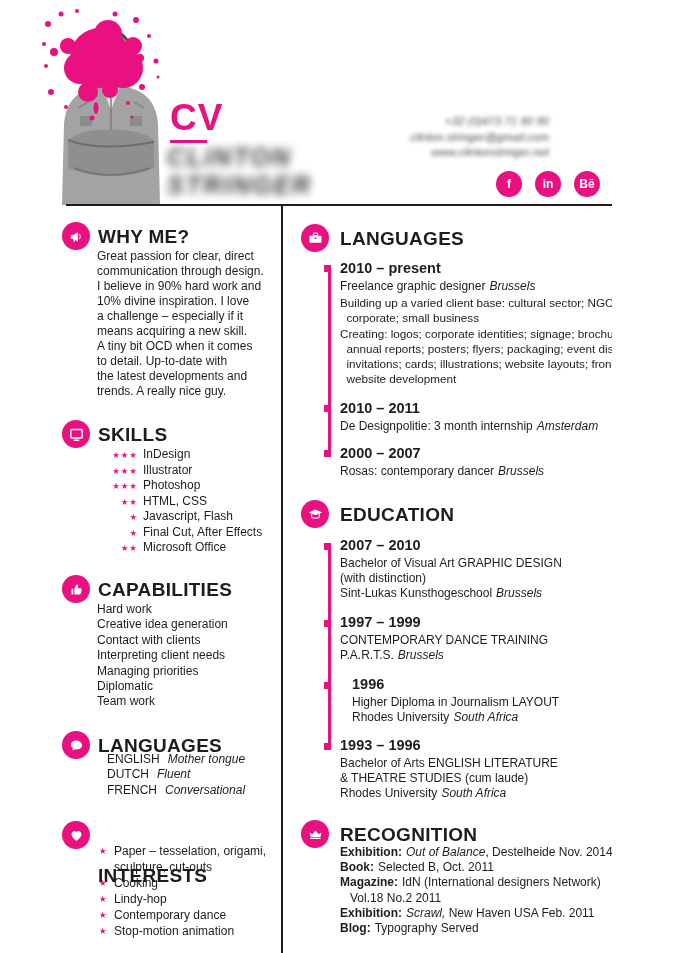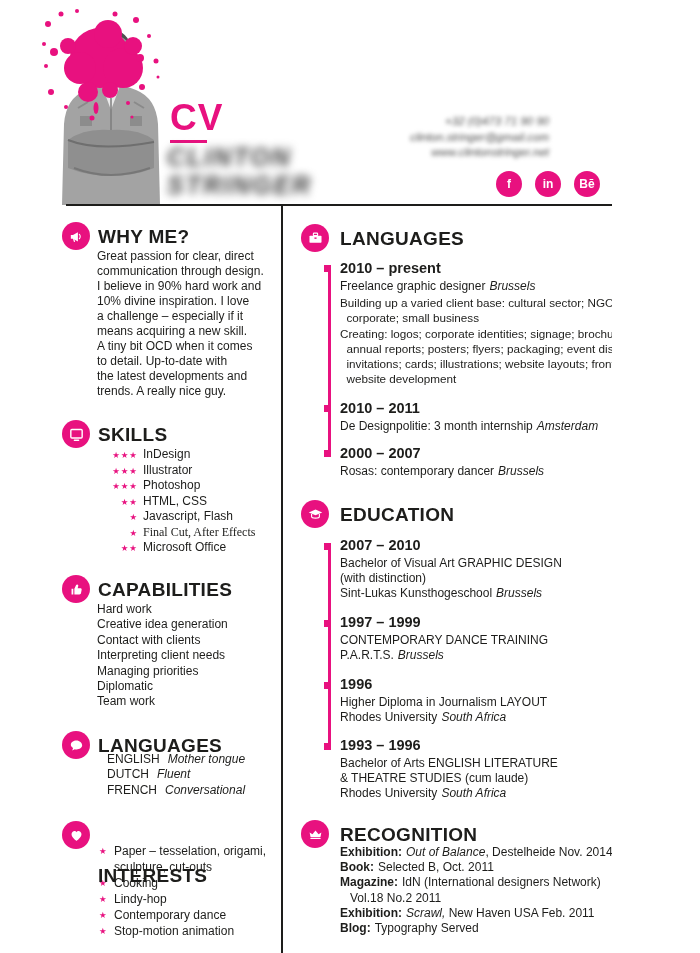--- a/index.html
+++ b/index.html
@@ -180,21 +180,21 @@
     <div class="skill-row">
         <span class="skill-stars">★★</span>
         <span style="font-size:12px;">HTML, CSS</span>
       </div>
     <div class="skill-row">
         <span class="skill-stars">★</span>
         <span style="font-size:12px;">Javascript, Flash</span>
       </div>
     <div class="skill-row">
         <span class="skill-stars">★</span>
-        <span style="font-size:12px;font-family:Liberation Serif, serif;">Final Cut, After Effects</span>
+        <span style="font-size:12px;">Final Cut, After Effects</span>
       </div>
     <div class="skill-row">
         <span class="skill-stars">★★</span>
         <span style="font-size:12px;">Microsoft Office</span>
       </div>
   </div>
 
   <div class="abs sec-icon" style="left:62px;top:575px;">
     <svg viewBox="0 0 24 24">
         <path d="M5 11h2.5v8H5zM9 19h7.2c1 0 1.9-.7 2.1-1.7l1-4.8c.2-1.1-.6-2.1-1.7-2.1h-4l.9-3.4c.3-1-.4-2-1.4-2.2-.6-.1-1.3.2-1.6.8L9 11v8z" fill="#fff"></path>
@@ -304,21 +304,21 @@
     <h3>2007 – 2010</h3>
     <div class="degree">Bachelor of Visual Art GRAPHIC DESIGN
 (with distinction)</div>
     <div class="school-line"><span>Sint-Lukas Kunsthogeschool</span><em>Brussels</em></div>
   </div>
   <div class="abs entry" style="left:340px;top:614px;">
     <h3>1997 – 1999</h3>
     <div class="degree">CONTEMPORARY DANCE TRAINING</div>
     <div class="school-line"><span>P.A.R.T.S.</span><em>Brussels</em></div>
   </div>
-  <div class="abs entry" style="left:340px;top:676px;">
+  <div class="abs entry" style="left:352px;top:676px;">
     <h3>1996</h3>
     <div class="degree">Higher Diploma in Journalism LAYOUT</div>
     <div class="school-line"><span>Rhodes University</span><em>South Africa</em></div>
   </div>
   <div class="abs entry" style="left:340px;top:737px;">
     <h3>1993 – 1996</h3>
     <div class="degree">Bachelor of Arts ENGLISH LITERATURE
 &amp; THEATRE STUDIES (cum laude)</div>
     <div class="school-line"><span>Rhodes University</span><em>South Africa</em></div>
   </div>

